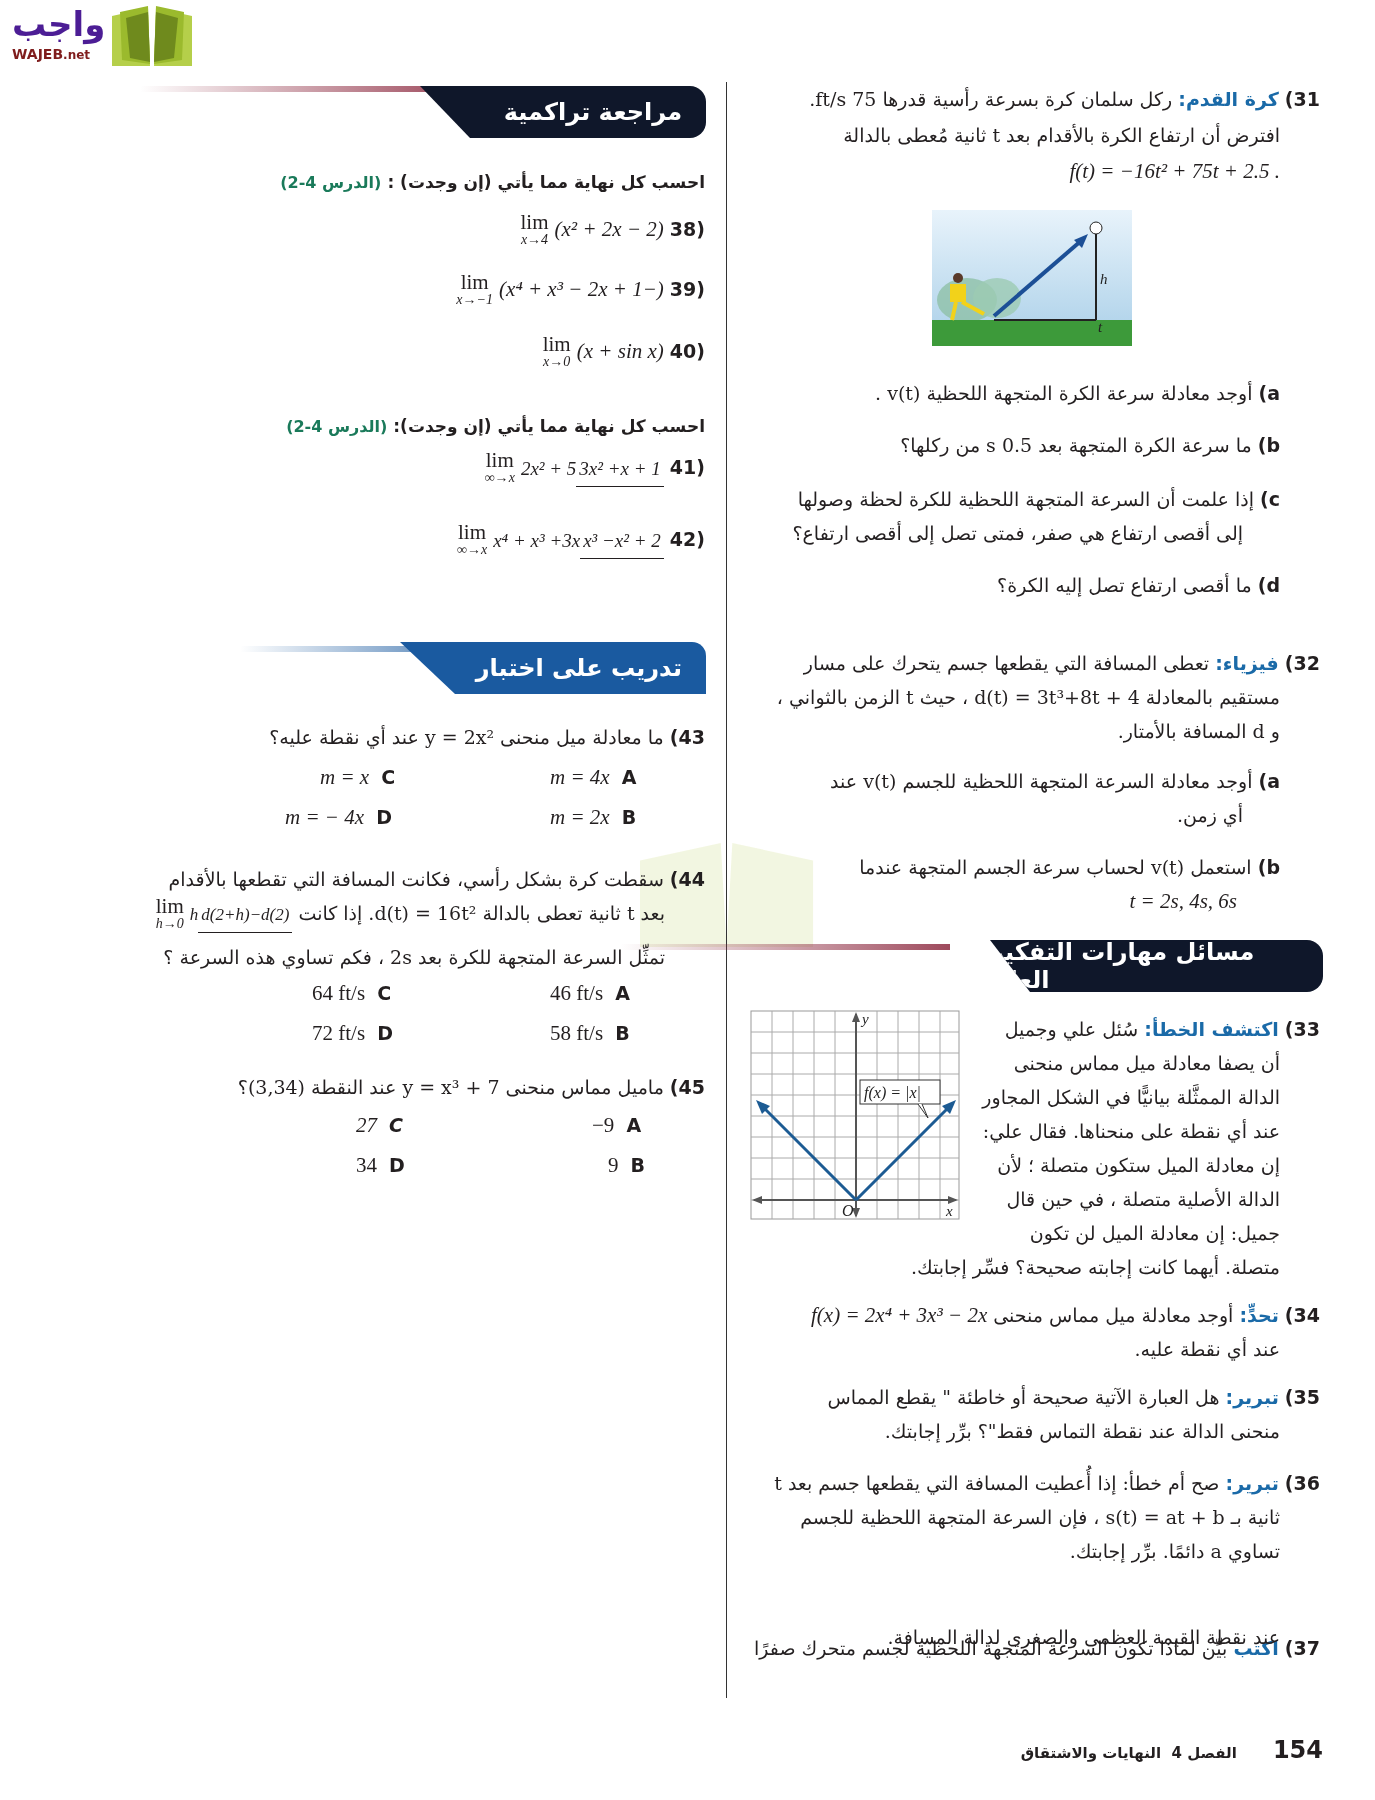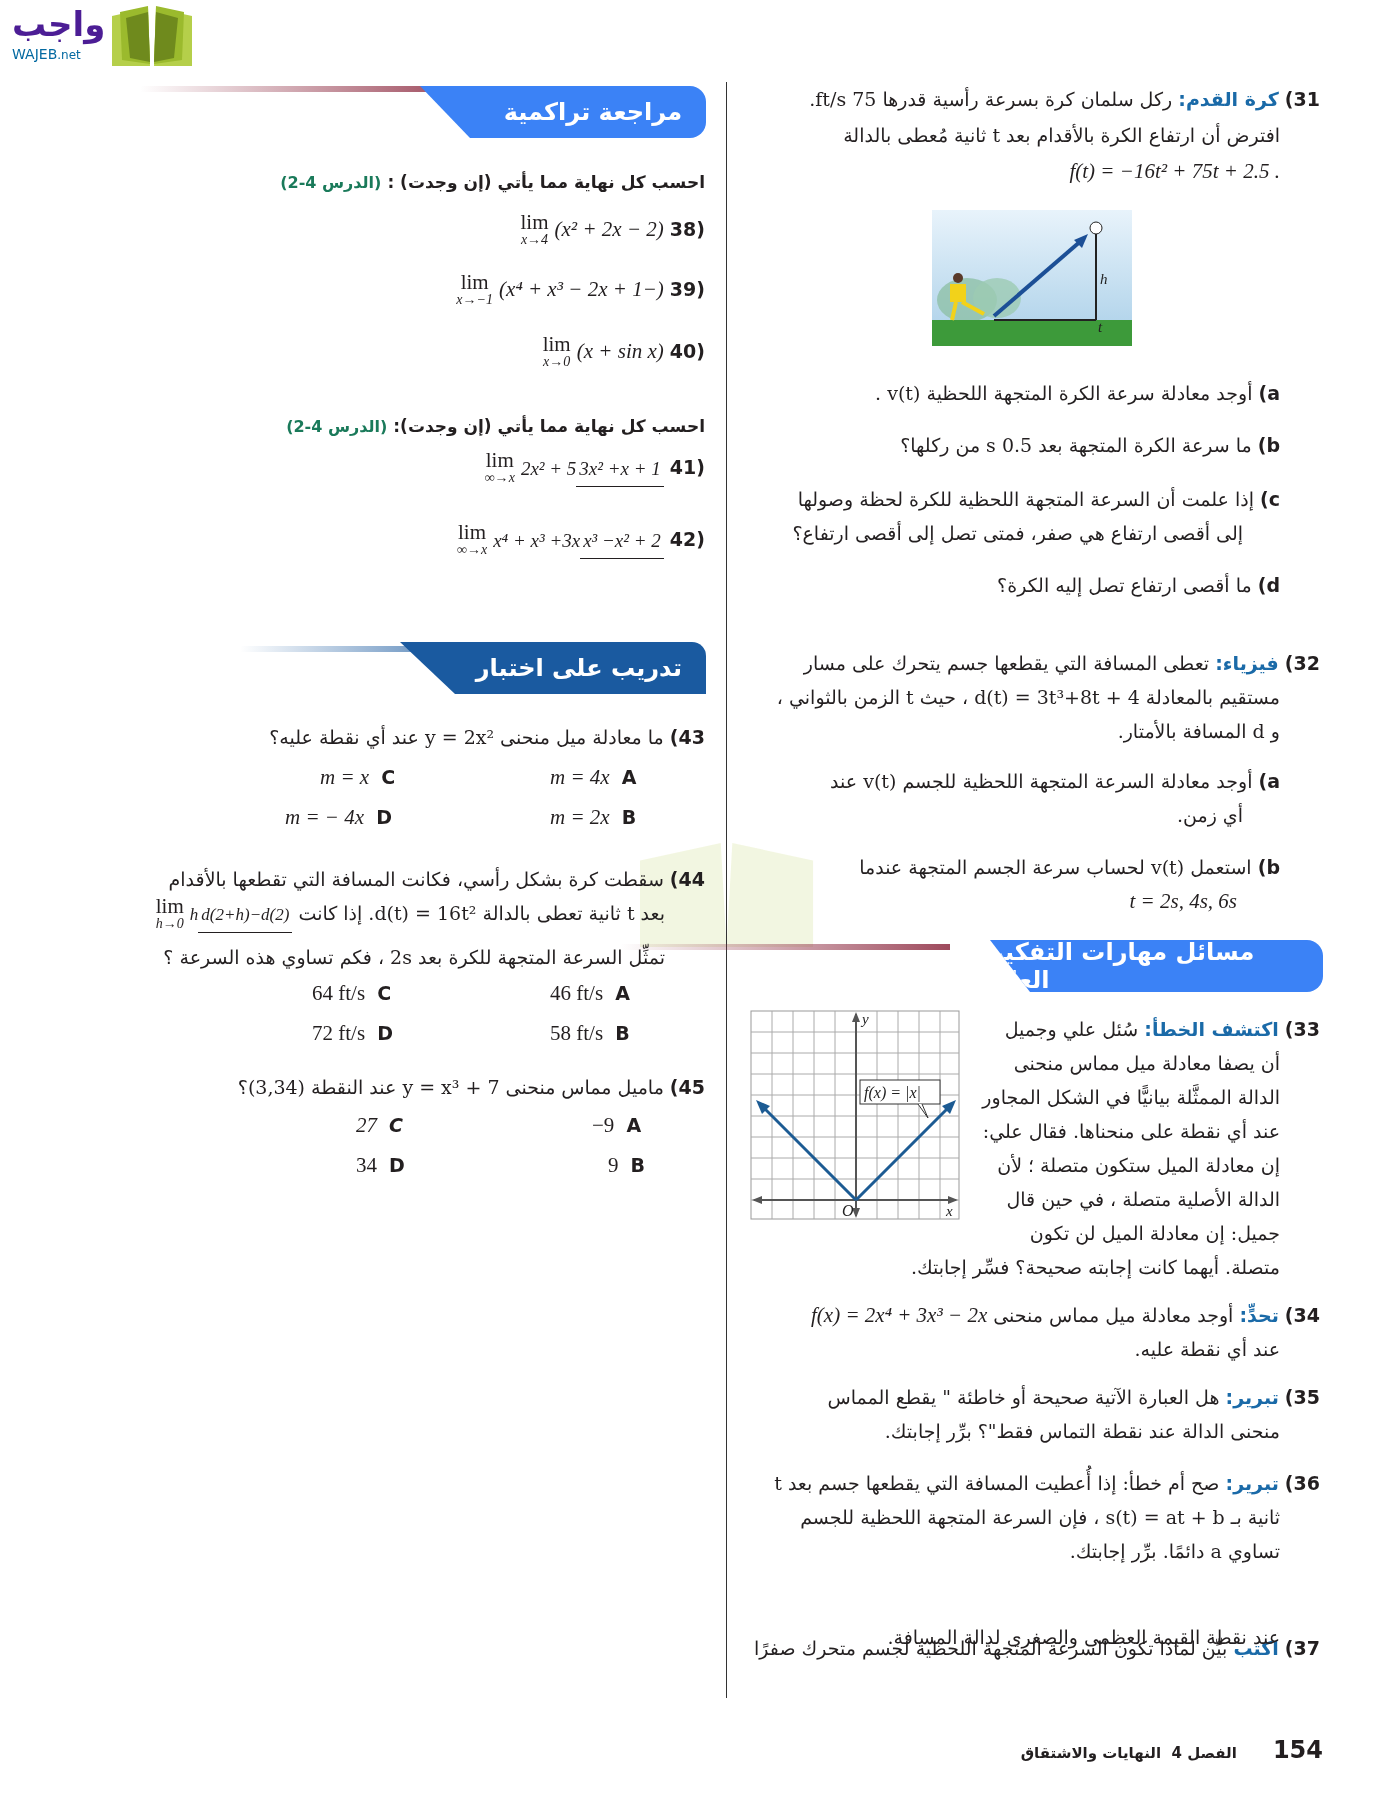--- a/index.html
+++ b/index.html
@@ -1,29 +1,29 @@
 <!DOCTYPE html>
 <html><head>
 <meta charset="utf-8">
 <style>
   html, body { margin:0; padding:0; background:#fff; }
   body { width:1375px; height:1800px; position:relative; overflow:hidden;
          font-family:"DejaVu Serif", serif; color:#231f20; }
   .abs { position:absolute; }
   .rtl { direction:rtl; text-align:right; }
   .logo-ar { left:12px; top:6px; font-family:"DejaVu Sans", sans-serif; font-weight:bold; font-size:34px; color:#4c1d95; line-height:36px; }
-  .logo-en { left:12px; top:44px; font-family:"DejaVu Sans", sans-serif; font-weight:normal; font-size:14px; color:#0369a1; }
+  .logo-en { left:12px; top:44px; font-family:"DejaVu Sans", sans-serif; font-weight:bold; font-size:14px; color:#7f1d1d; }
   .logo-en small { font-size:12px; }
 
   .divider { left:726px; top:82px; width:1px; height:1616px; background:#333; }
 
   
   .banner { height:52px; color:#fff; font-family:"DejaVu Sans", sans-serif; font-weight:bold; font-size:24px;
             display:flex; align-items:center; justify-content:flex-end; padding-right:24px; box-sizing:border-box; }
-  .banner-red { background:#3b82f6; border-radius:0 14px 0 0; }
+  .banner-red { background:#0f172a; border-radius:0 14px 0 0; }
   .banner-blue { background:#1a5aa0; border-radius:0 14px 0 0; }
   .fade-red { height:6px; background:linear-gradient(to right, rgba(141,42,64,0) 0%, rgba(141,42,64,0.85) 100%); }
   .fade-blue { height:6px; background:linear-gradient(to right, rgba(26,90,160,0) 0%, rgba(26,90,160,0.85) 100%); }
 
   .qnum { font-family:"DejaVu Sans", sans-serif; font-weight:bold; font-size:19px; }
   .label-blue { color:#1a6aa8; font-family:"DejaVu Sans", sans-serif; font-weight:bold; }
   .label-green { color:#1a7a5a; font-family:"DejaVu Sans", sans-serif; font-weight:bold; }
   .line { font-size:19px; line-height:34px; white-space:nowrap; }
   .math { font-family:"Liberation Serif", serif; font-style:italic; font-size:21px; }
   .mathn { font-family:"Liberation Serif", serif; font-size:21px; }

